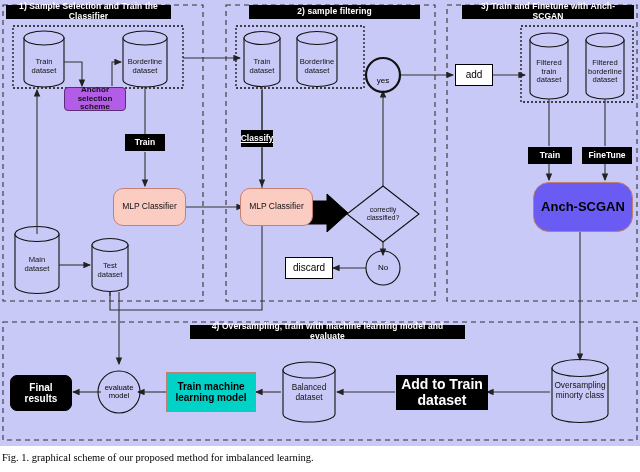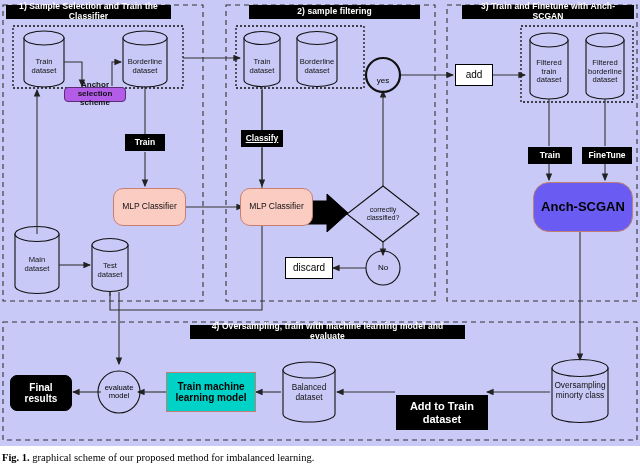--- a/index.html
+++ b/index.html
@@ -129,21 +129,21 @@
     z-index: 3;
   }
   #caption {
     position: absolute;
     left: 2px; top: 452px;
     width: 636px;
     font-family: "Liberation Serif", serif;
     font-size: 10.5px;
     color: #000;
   }
-  #caption b { font-weight: bold; }
+  #caption b { font-weight: normal; }
 </style>
 </head>
 <body>
 
 <div id="root">
 
   <div id="figure">
 
     <svg id="svg-layer" viewBox="0 0 640 446">
       <defs>
@@ -291,49 +291,49 @@
 train
 dataset</div>
     <div class="cyl-label" style="left:582px; top:52px; width:46px; height:40px; white-space:pre-line;">Filtered
 borderline
 dataset</div>
     <div class="cyl-label" style="left:548px; top:376px; width:64px; height:30px; white-space:pre-line; font-size:8.3px;">Oversampling
 minorty class</div>
     <div class="cyl-label" style="left:281px; top:378px; width:56px; height:30px; white-space:pre-line; font-size:8.3px;">Balanced
 dataset</div>
 
-    <div class="node violet" style="left:64px; top:87px; width:62px; height:15px; white-space:pre-line;">Anchor selection
+    <div class="node violet" style="left:64px; top:87px; width:62px; height:24px; white-space:pre-line;">Anchor selection
 scheme</div>
 
     <div class="node blackbox" style="left:125px; top:134px; width:40px; height:17px;">Train</div>
 
     <div class="node salmon" style="left:113px; top:188px; width:73px; height:38px;">MLP Classifier</div>
 
-    <div class="node blackbox" style="left:241px; top:130px; width:42px; height:17px;text-decoration:underline;">Classify</div>
+    <div class="node blackbox" style="left:241px; top:130px; width:32px; height:17px;text-decoration:underline;">Classify</div>
 
     <div class="node salmon" style="left:240px; top:188px; width:73px; height:38px;">MLP Classifier</div>
 
     <div class="diamond-label" style="left:359px; top:200px; width:48px; height:28px; white-space:pre-line;">correctly
 classified?</div>
 
     <div class="node circle-node" style="left:366px; top:64px; width:34px; height:34px; border:none;">yes</div>
 
     <div class="node circle-node" style="left:366px; top:251px; width:34px; height:34px; border:none;">No</div>
 
     <div class="node whitebox" style="left:285px; top:257px; width:48px; height:22px;">discard</div>
 
     <div class="node whitebox" style="left:455px; top:64px; width:38px; height:22px;">add</div>
 
     <div class="node blackbox" style="left:528px; top:147px; width:44px; height:17px;">Train</div>
 
     <div class="node blackbox" style="left:582px; top:147px; width:50px; height:17px;">FineTune</div>
 
     <div class="node indigo" style="left:533px; top:182px; width:100px; height:50px;">Anch-SCGAN</div>
 
-    <div class="node blackbox" style="left:396px; top:375px; width:92px; height:35px; white-space:pre-line; font-size:11px;margin-top:20px;">Add to Train
+    <div class="node blackbox" style="left:396px; top:375px; width:92px; height:35px; white-space:pre-line; font-size:14px;">Add to Train
 dataset</div>
 
     <div class="node teal" style="left:166px; top:372px; width:90px; height:40px; white-space:pre-line;">Train machine
 learning model</div>
 
     <div class="node blackbox-round" style="left:10px; top:375px; width:62px; height:36px; white-space:pre-line;">Final
 results</div>
 
     <div class="node circle-node" style="left:98px; top:371px; width:42px; height:42px; border:none;
                 white-space:pre-line; font-size:7.6px;">evaluate

